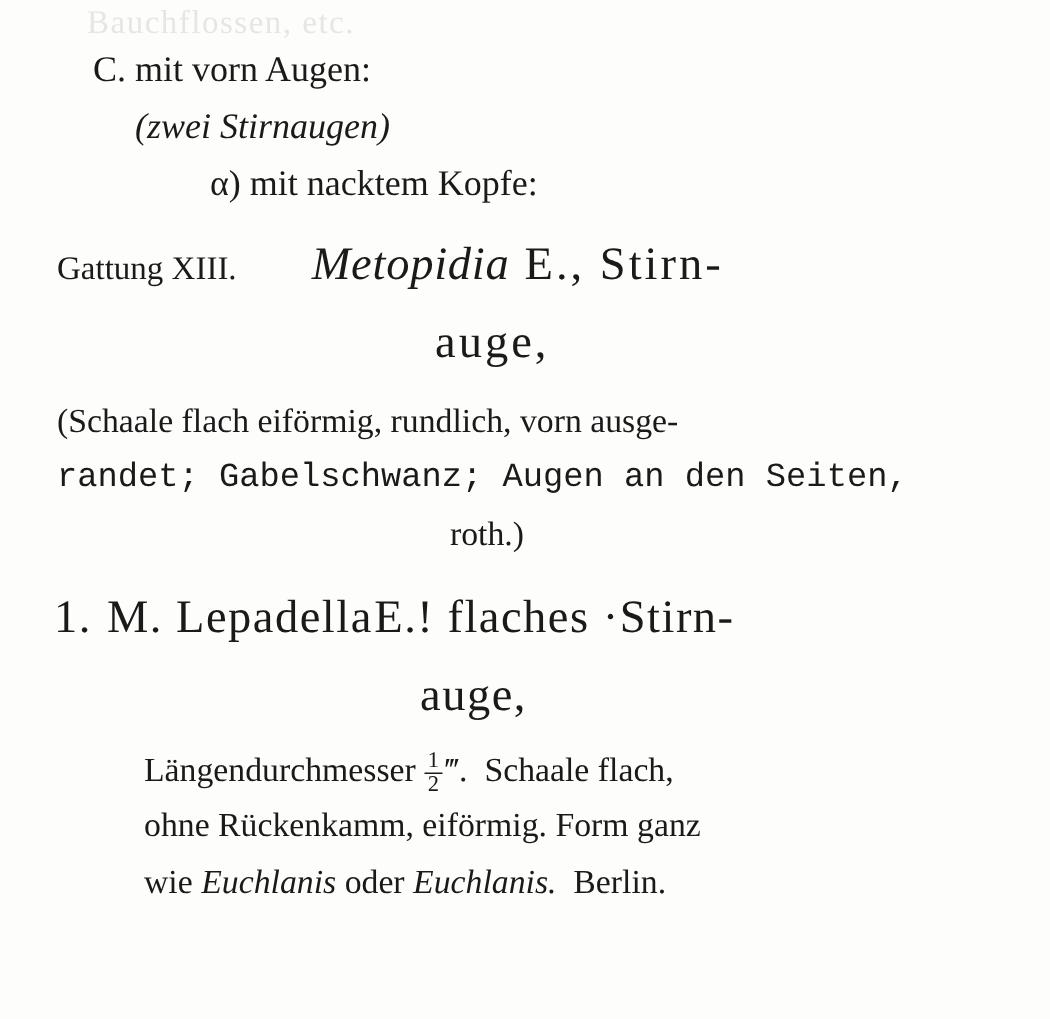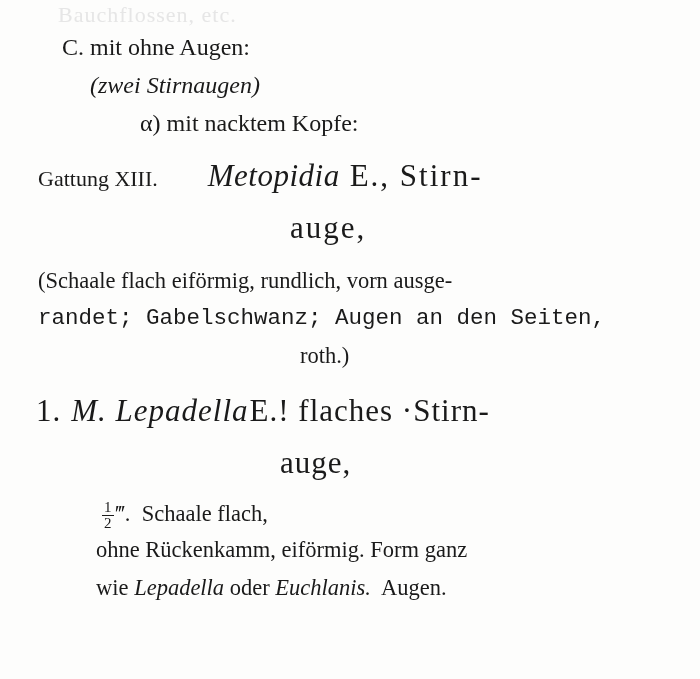--- a/index.html
+++ b/index.html
@@ -19,57 +19,57 @@
   .l2 { left:90px; top:72px; font-size:24px;font-style:italic; }
   .l3 { left:140px; top:110px; font-size:24px; }
   .l4 { left:38px; top:158px; font-size:22px; }
   .genus { font-size:31px; font-style:italic; margin-left:50px; letter-spacing:0.5px; }
   .genus-rest { font-size:31px; letter-spacing:2px; margin-left:10px; }
   .l5 { left:290px; top:210px; font-size:31px; letter-spacing:2px; }
   .l6 { left:38px; top:268px; font-size:22.5px; }
   .l7 { left:38px; top:305px; font-size:22.5px;font-family:Liberation Mono, monospace; }
   .l8 { left:300px; top:343px; font-size:22.5px; }
   .l9 { left:36px; top:393px; font-size:31px; letter-spacing:1px; }
-  .l9 .sp { font-style:italic; margin-left:10px; }
+  .l9 .sp { margin-left:10px; }
   .l9 .tail { margin-left:1px; }
   .l10 { left:280px; top:445px; font-size:31px; letter-spacing:1px; }
   .l11 { left:96px; top:500px; font-size:22.5px; }
   .frac { display:inline-block; vertical-align:middle; text-align:center; font-size:15px; line-height:15px; margin:0 2px 0 6px; }
   .frac .num { display:block; border-bottom:1px solid #1a1a1a; padding:0 2px; }
   .frac .den { display:block; }
   .l12 { left:96px; top:537px; font-size:22.5px; }
   .l13 { left:96px; top:575px; font-size:22.5px; }
   .it { font-style:italic; }
 </style>
 </head>
 <body>
 
 <div class="bleed">Bauchflossen, etc.</div>
 
-<div class="line l1">C. mit ohne Augen:</div>
+<div class="line l1">C. mit vorn Augen:</div>
 <div class="line l2">(zwei Stirnaugen)</div>
 <div class="line l3">α) mit nacktem Kopfe:</div>
 
 <div class="line l4">
   <span>Gattung XIII.</span><span class="genus">Metopidia</span><span class="genus-rest">E., Stirn-</span>
 </div>
 <div class="line l5">auge,</div>
 
 <div class="line l6">(Schaale flach eiförmig, rundlich, vorn ausge-</div>
 <div class="line l7">randet; Gabelschwanz; Augen an den Seiten,</div>
 <div class="line l8">roth.)</div>
 
 <div class="line l9">
   <span>1.</span><span class="sp">M. Lepadella</span><span class="tail">E.! flaches ·Stirn-</span>
 </div>
 <div class="line l10">auge,</div>
 
 <div class="line l11">
-  <span class="frac"><span class="num">1</span><span class="den">2</span></span><span>‴.</span>&nbsp;&nbsp;<span>Schaale flach,</span>
+  <span>Längendurchmesser</span><span class="frac"><span class="num">1</span><span class="den">2</span></span><span>‴.</span>&nbsp;&nbsp;<span>Schaale flach,</span>
 </div>
 <div class="line l12">ohne Rückenkamm, eiförmig. Form ganz</div>
 <div class="line l13">
   <span>wie</span>
-  <span class="it">Lepadella</span>
+  <span class="it">Euchlanis</span>
   <span>oder</span>
   <span class="it">Euchlanis.</span>&nbsp;
-  <span>Augen.</span>
+  <span>Berlin.</span>
 </div>
 
 </body></html>

